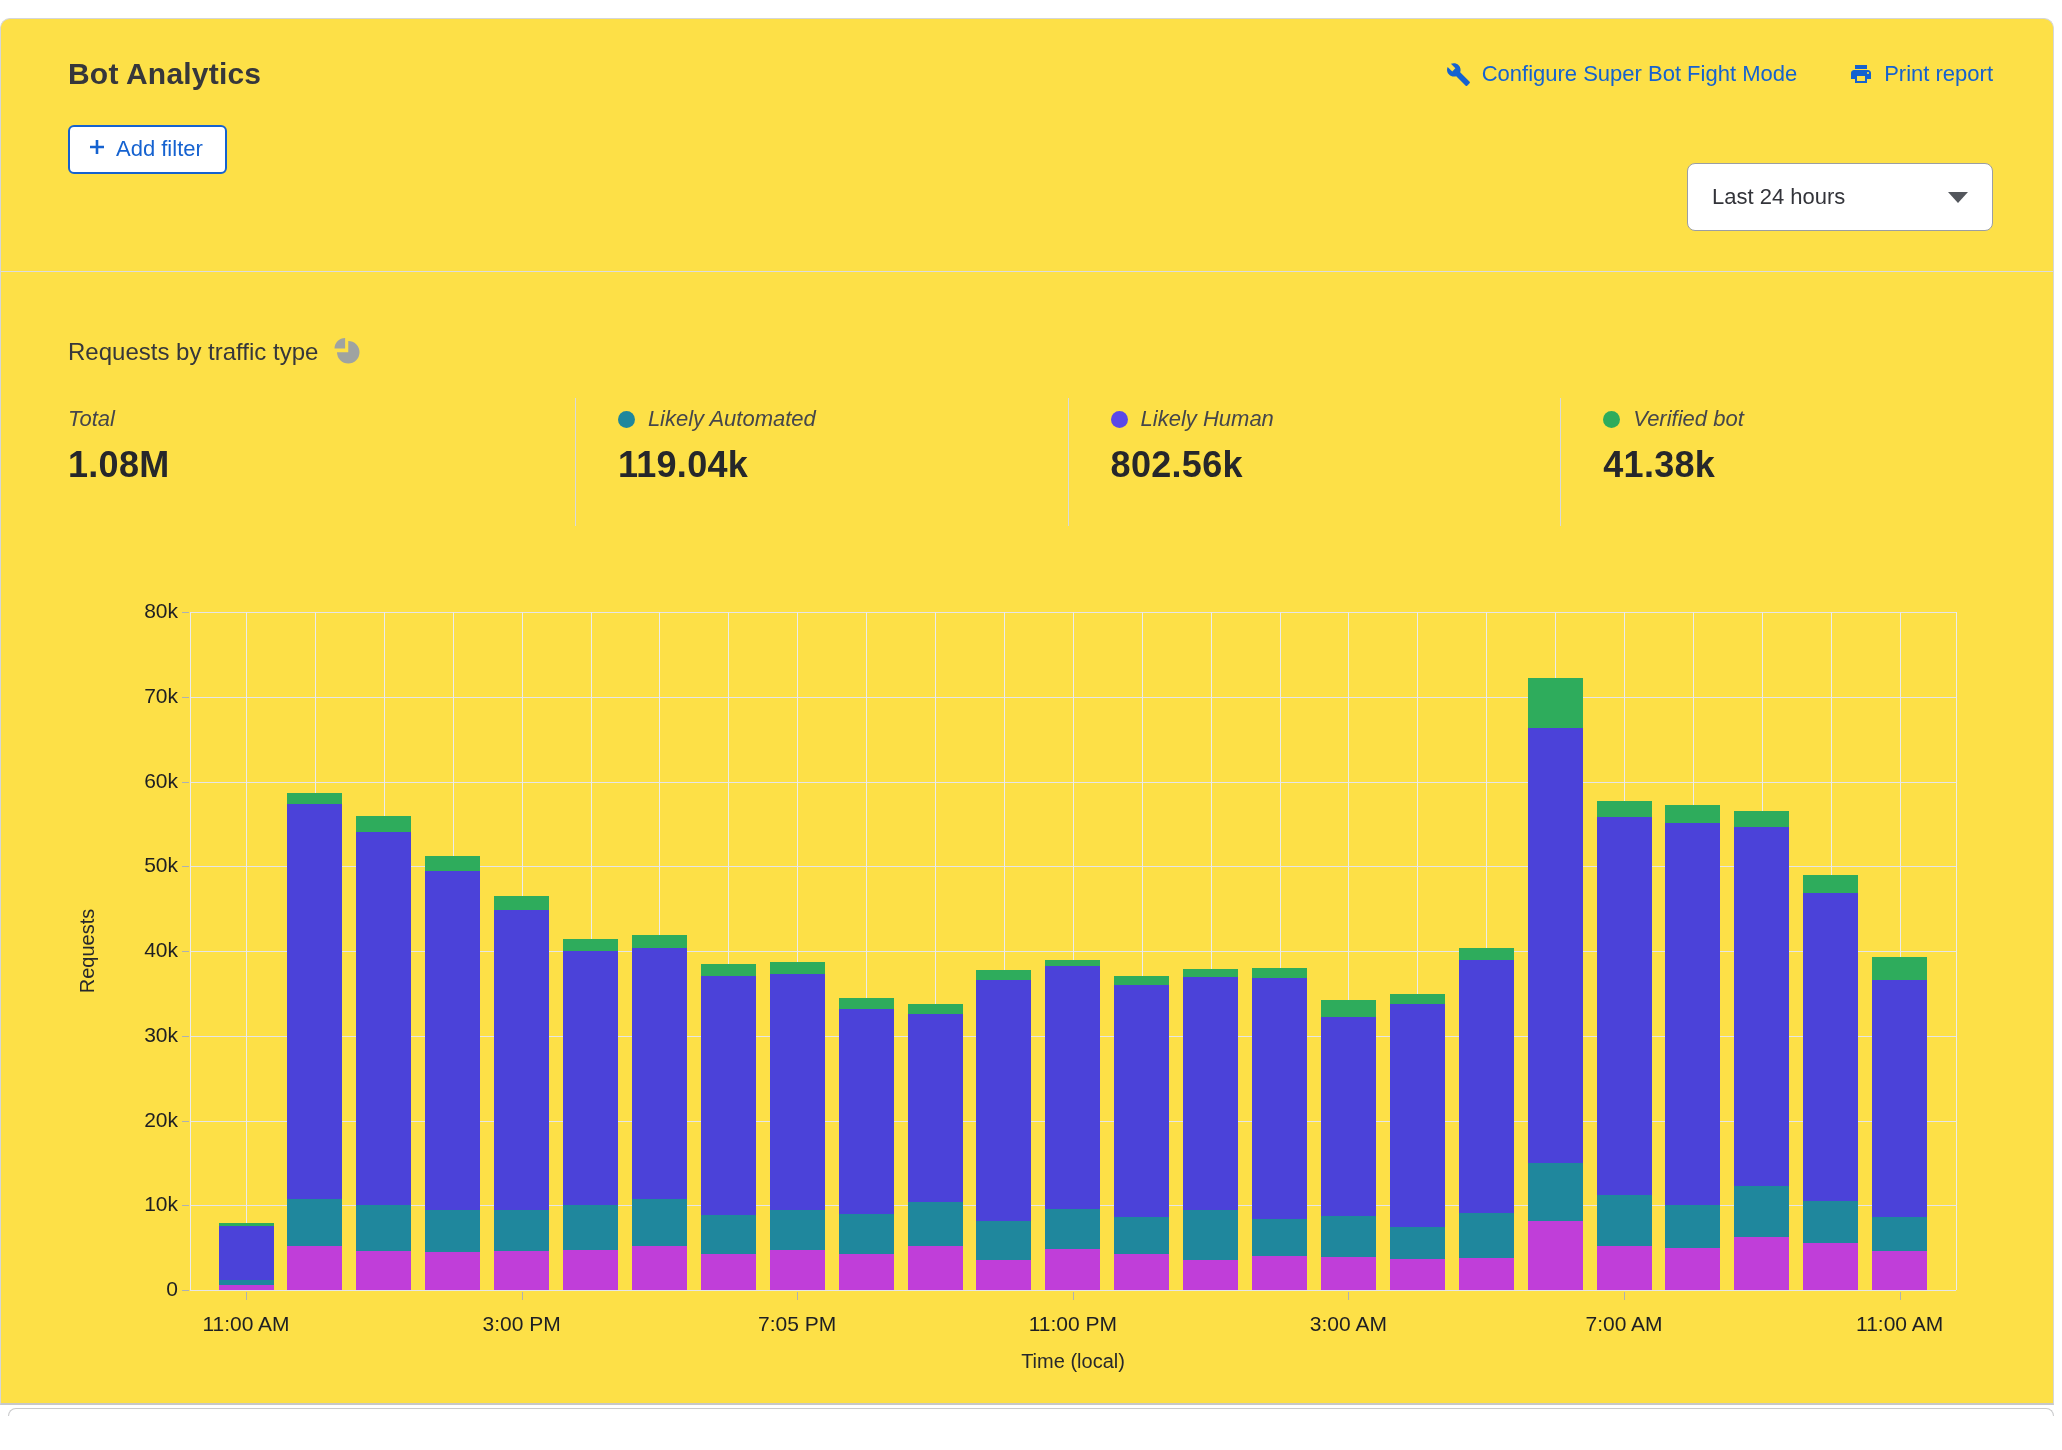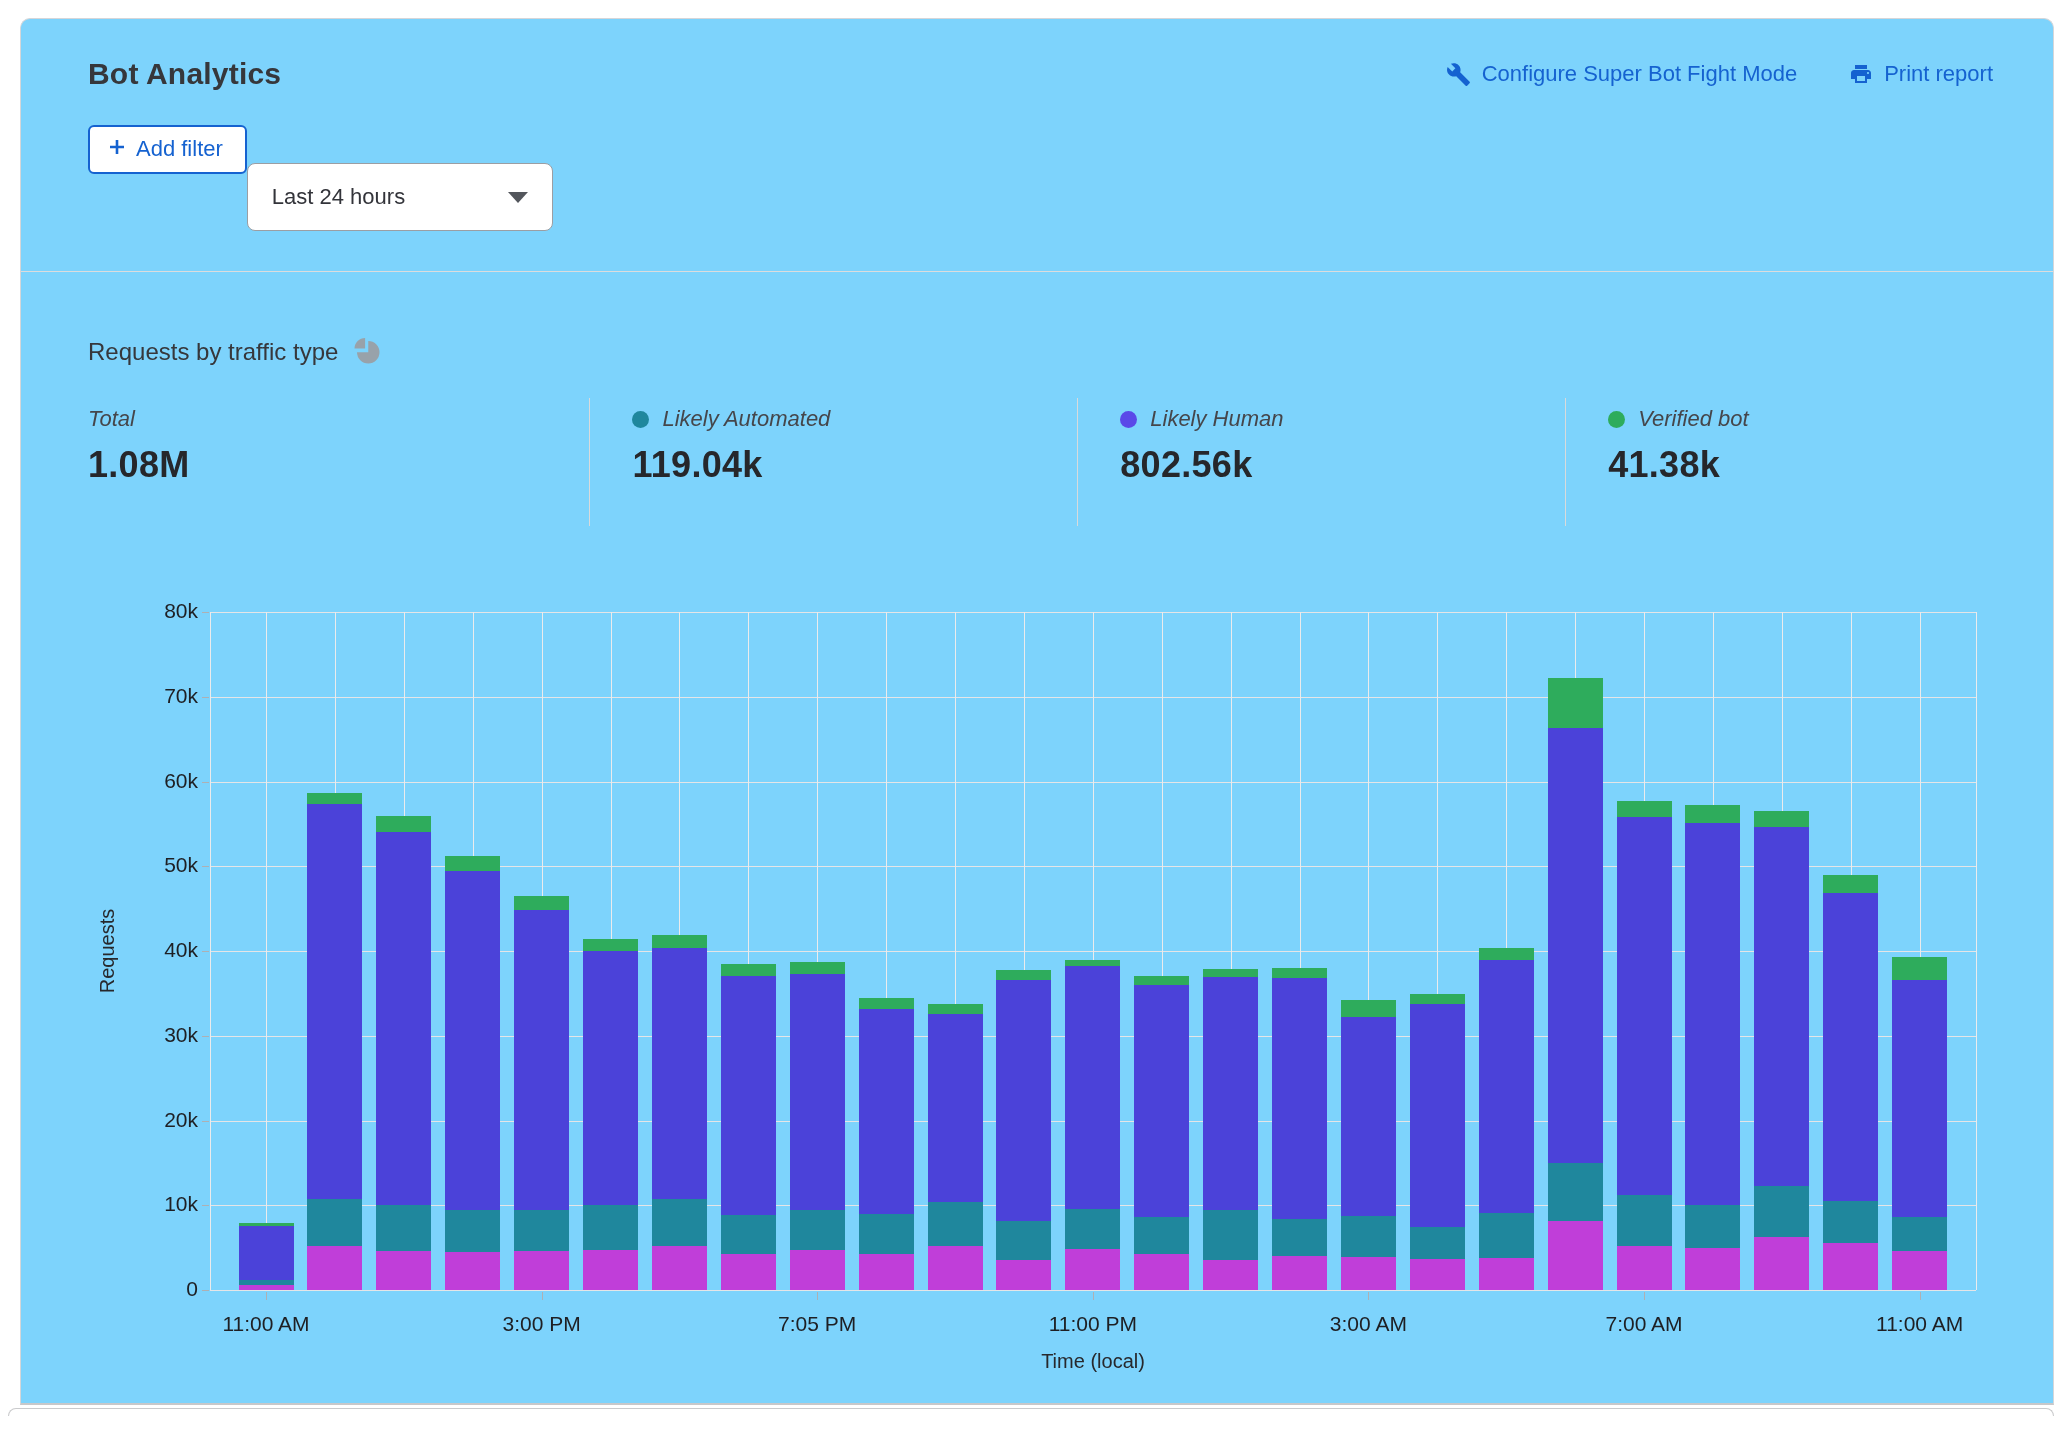--- a/index.html
+++ b/index.html
@@ -3,34 +3,34 @@
 <meta charset="utf-8">
 <style>
   * { box-sizing: border-box; }
   html,body { margin:0; padding:0; background:#fff; }
   body {
     width:2062px; height:1450px; overflow:hidden;
     font-family:"Liberation Sans", sans-serif;
     color:#2b2c30;
   }
   .card {
-    margin:18px 8px 0 20px;
+    margin:18px 8px 0 0;
     border:1px solid #d5d6d9;
     border-radius:10px 10px 0 0;
     border-bottom:2px solid #c7c8ca;
-    background:#7dd3fc;
+    background:#fde047;
   }
   
   .header-section { padding:38px 60px 40px 67px; border-bottom:1px solid #dcdcdd; }
   .title-row { display:flex; align-items:flex-start; justify-content:space-between; }
   .page-title { font-size:30px; font-weight:700; color:#36373b; letter-spacing:.2px; }
   .header-links { display:flex; align-items:center; gap:52px; margin-top:4px; }
   .hlink { display:flex; align-items:center; gap:11px; color:var(--link); font-size:22px; cursor:pointer; }
   .hlink svg { display:block; }
-  .filter-row { display:flex; align-items:flex-start; margin-top:34px; }
+  .filter-row { display:flex; justify-content:space-between; align-items:flex-start; margin-top:34px; }
   .add-filter-btn {
     display:inline-flex; align-items:center; gap:10px;
     border:2px solid var(--link); color:var(--link); background:#fff;
     border-radius:6px; padding:9px 22px 10px 18px; font-size:22px; cursor:pointer;
   }
   .dropdown {
     margin-top:38px; width:306px; height:68px;
     border:1px solid #9b9ea3; border-radius:8px; background:#fff;
     display:flex; align-items:center; justify-content:space-between;
     padding:0 24px 0 24px; font-size:22px; color:#33343a; cursor:pointer;

